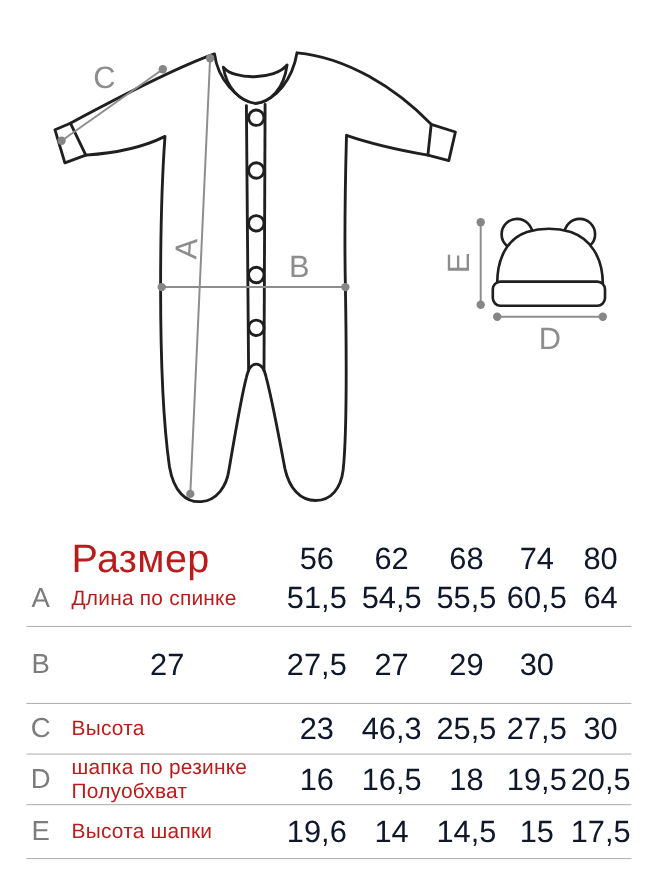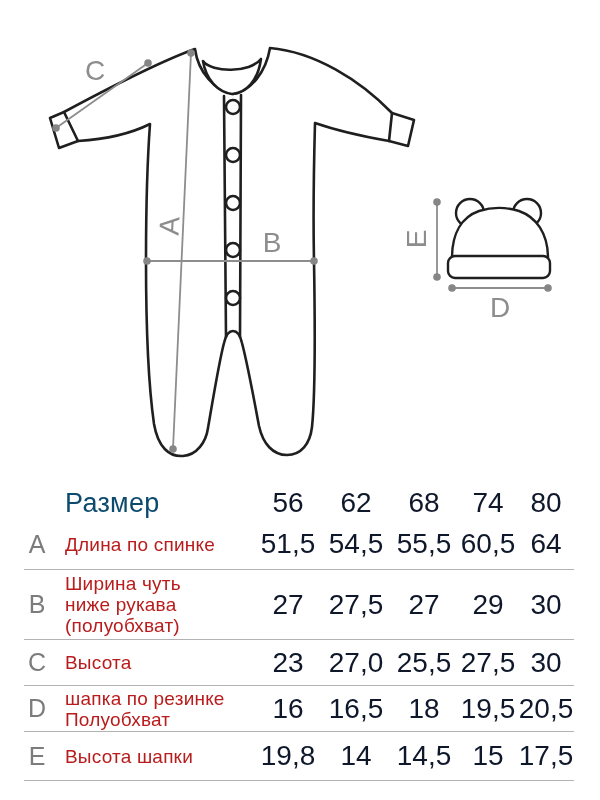--- a/index.html
+++ b/index.html
@@ -25,21 +25,21 @@
   .r-e{height:48px;}
   .c{min-width:0;}
   .c.letter{
     color:#7c7c7c;font-size:25px;text-align:center;line-height:1;
   }
   .c.label{
     padding-left:15px;font-size:19px;line-height:21px;color:#b91c1c;letter-spacing:.2px;
   }
   .c.label span{display:block;}
   .c.hdr-label{
-    padding-left:15px;font-size:27px;color:#0c4a6e;letter-spacing:.3px;
+    padding-left:15px;font-size:36px;color:#b91c1c;letter-spacing:.3px;
   }
   .c.val{
     font-size:28px;text-align:center;color:#0f172a;line-height:1;
   }
 </style>
 </head>
 <body>
 
 <div class="screen">
 
@@ -141,39 +141,34 @@
       </div>
       <div class="c val">51,5</div>
       <div class="c val">54,5</div>
       <div class="c val">55,5</div>
       <div class="c val">60,5</div>
       <div class="c val">64</div>
     </div>
 
     <div class="trow r-b bordered">
       <div class="c letter">B</div>
-      <div class="c label">
-        <span>Ширина чуть</span>
-        <span>ниже рукава</span>
-        <span>(полуобхват)</span>
-      </div>
       <div class="c val">27</div>
       <div class="c val">27,5</div>
       <div class="c val">27</div>
       <div class="c val">29</div>
       <div class="c val">30</div>
     </div>
 
     <div class="trow r-c bordered">
       <div class="c letter">C</div>
       <div class="c label">
         <span>Высота</span>
       </div>
       <div class="c val">23</div>
-      <div class="c val">27,0</div>
+      <div class="c val">46,3</div>
       <div class="c val">25,5</div>
       <div class="c val">27,5</div>
       <div class="c val">30</div>
     </div>
 
     <div class="trow r-d bordered">
       <div class="c letter">D</div>
       <div class="c label">
         <span>шапка по резинке</span>
         <span>Полуобхват</span>
@@ -183,21 +178,21 @@
       <div class="c val">18</div>
       <div class="c val">19,5</div>
       <div class="c val">20,5</div>
     </div>
 
     <div class="trow r-e bordered">
       <div class="c letter">E</div>
       <div class="c label">
         <span>Высота шапки</span>
       </div>
-      <div class="c val">19,8</div>
+      <div class="c val">19,6</div>
       <div class="c val">14</div>
       <div class="c val">14,5</div>
       <div class="c val">15</div>
       <div class="c val">17,5</div>
     </div>
 
   </div>
 </div>
 
 </body></html>

